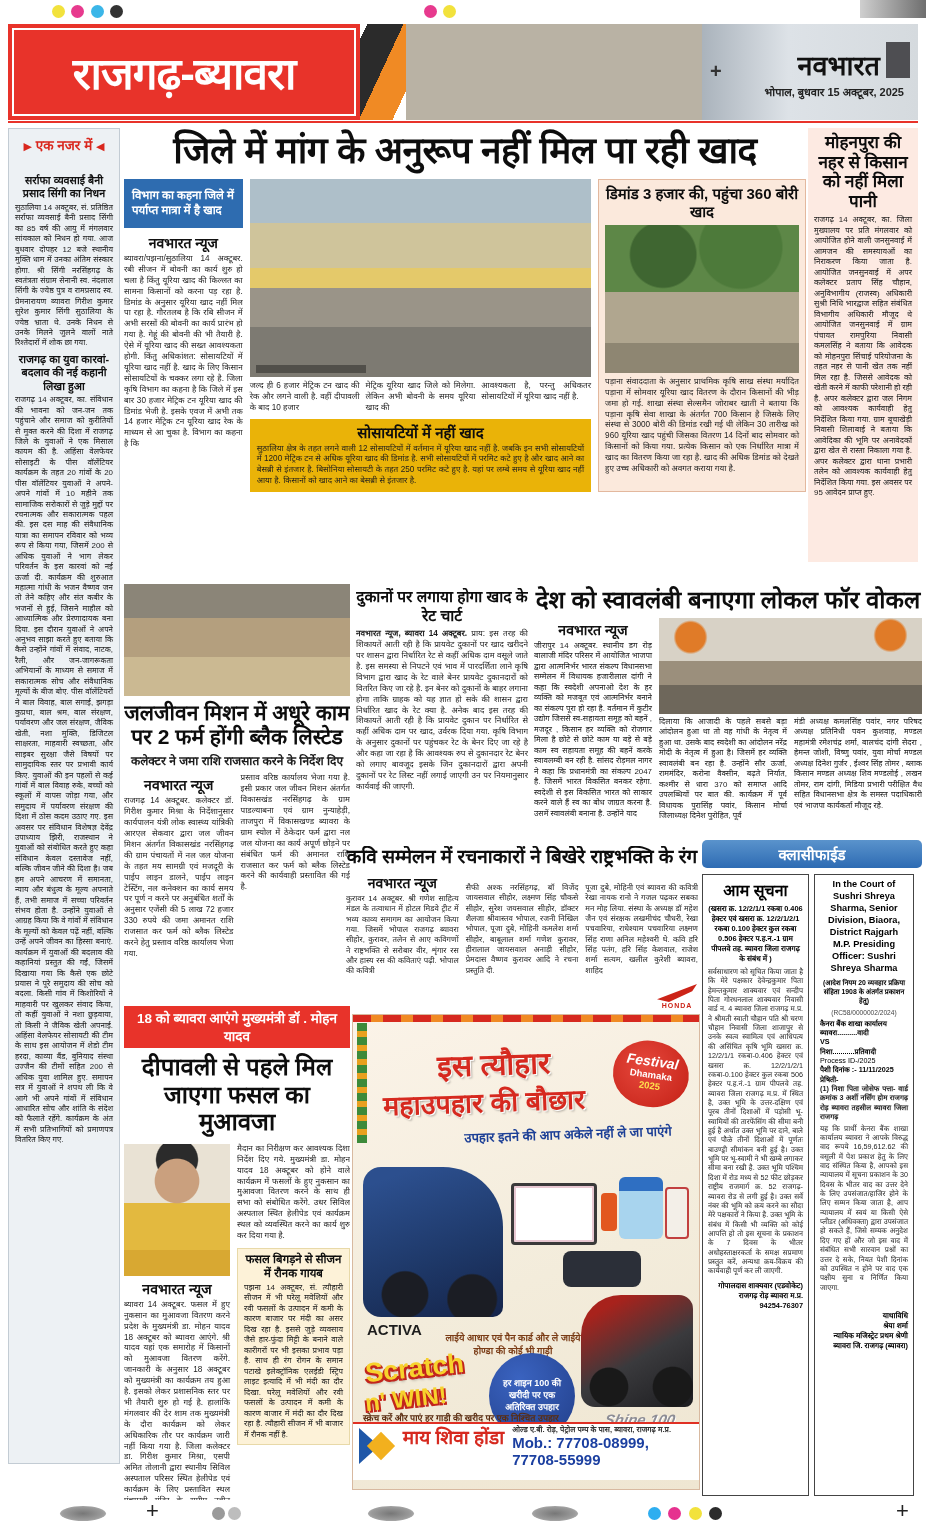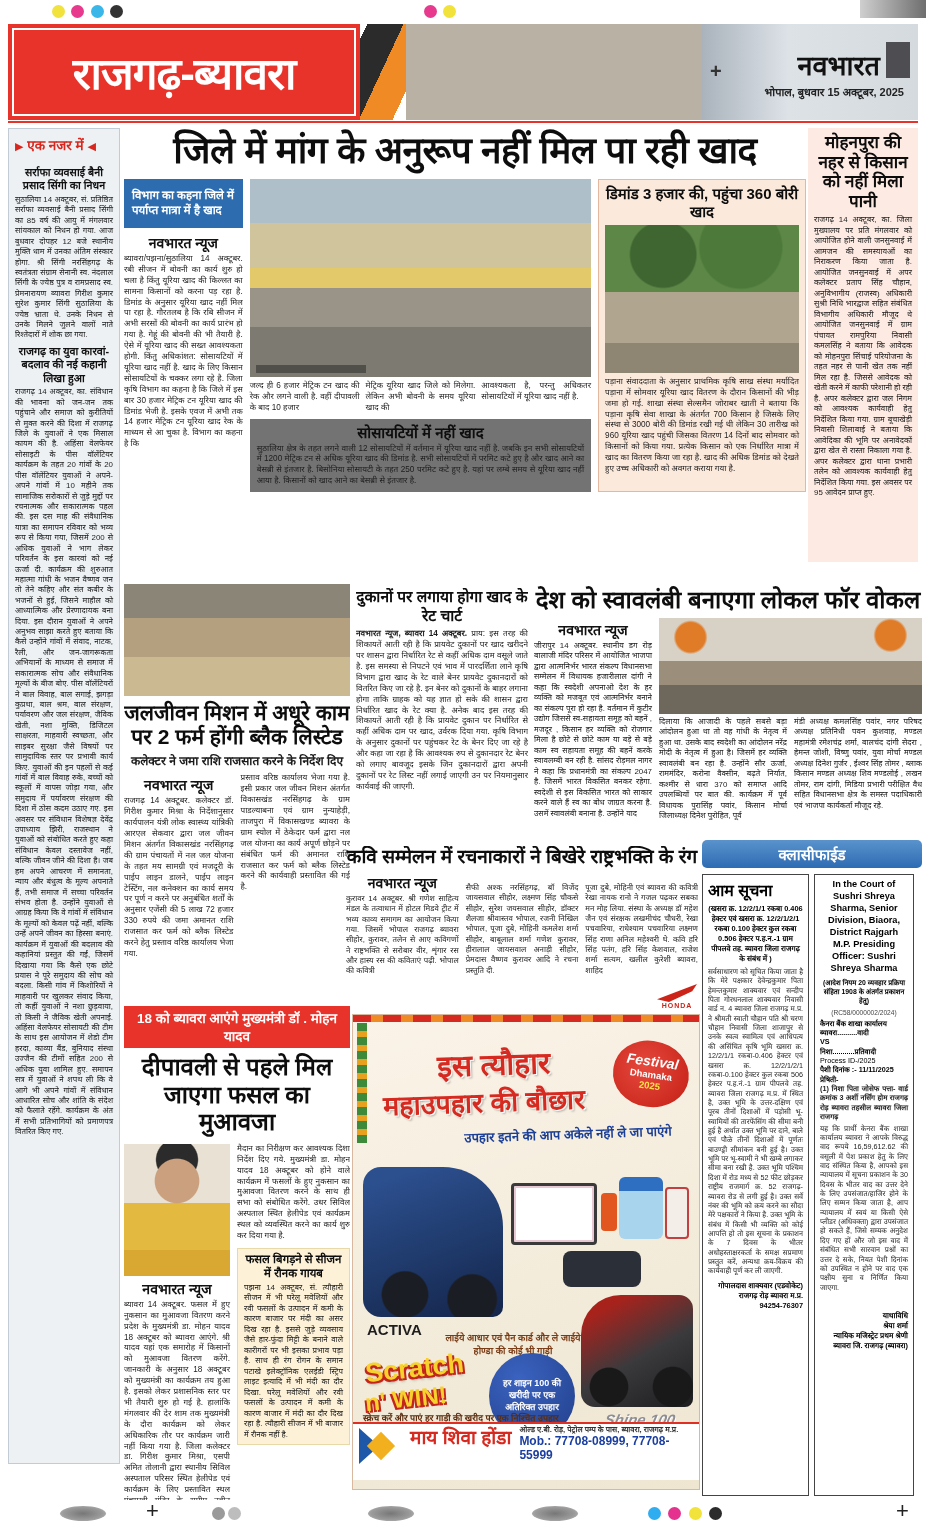--- a/index.html
+++ b/index.html
@@ -19,47 +19,47 @@
   .ph-temple { width:78px; background:linear-gradient(180deg,#9fb6cc 0 30%,#e8e2d6 30% 75%,#c97f4a 75%); }
   .ph-fort { width:218px; background:linear-gradient(180deg,#b9c7d4 0 35%,#8d9aa5 35% 55%,#5d7a4e 55%); }
   .mast-panel { flex:1; background:linear-gradient(90deg,#aab3bc,#dde2e7 40%,#d5dade); position:relative; }
   .paper-name { position:absolute; right:38px; top:22px; font-size:27px; font-weight:900; color:#111; }
   .paper-block { position:absolute; right:8px; top:18px; width:24px; height:36px; background:#4e4e52; }
   .date-line { position:absolute; right:14px; top:60px; font-size:11px; font-weight:bold; color:#222; }
   .mast-plus { position:absolute; left:8px; top:36px; font-size:20px; color:#333; font-weight:bold; }
 
   
   .rail { background:#edf1f4; border:1px solid #c3ccd4; padding:5px 6px; }
-  .rail-head { color:#d9271d; font-weight:900; font-size:13.5px; margin:2px 0 12px; }
+  .rail-head { color:#d9271d; font-weight:900; font-size:13.5px; text-align:center; margin:2px 0 20px; }
   .rail-head .arr { font-size:11px; }
   .brief-title { font-weight:900; font-size:10.8px; text-align:center; color:#111; margin:4px 0 2px; line-height:1.25; }
   .brief-body { font-size:7.9px; line-height:1.32; }
 
   
   .hl-xl { font-size:37px; font-weight:900; color:#0d0d0d; text-align:center; line-height:1.05; letter-spacing:-0.5px; }
   .sub-hl { font-size:15.5px; font-weight:700; color:#1a1a1a; text-align:center; }
   .hl-lg { font-size:21px; font-weight:900; color:#0d0d0d; text-align:center; line-height:1.15; }
   .hl-md { font-size:15px; font-weight:900; color:#0d0d0d; text-align:center; line-height:1.2; }
   .byline { font-weight:900; font-size:14px; text-align:center; color:#111; margin:2px 0; }
   .bt { font-size:8.2px; line-height:1.33; }
   .bt7 { font-size:7.2px; line-height:1.3; }
 
   .bluebox { background:#2e6cb0; color:#fff; font-weight:800; font-size:11.5px; padding:9px 8px; line-height:1.35; }
-  .greenbox { background:#737373; padding:5px 7px; }
+  .greenbox { background:#eab308; padding:5px 7px; }
   .peachbox { background:#fbe9dc; border:1px solid #e3b89e; padding:5px 6px; }
   .pinkpanel { background:#fdeae2; padding:5px 6px; }
   .yellowbox { background:#fdf2d8; border:1px solid #e8d9a8; padding:4px 6px; }
 
   .photo { background:#b9b2a4; position:relative; }
 
   
   .cls-head { background:linear-gradient(180deg,#5a93cc,#2d6bb3); color:#fff; font-weight:900; font-size:15px; text-align:center;
               border-radius:5px; padding:4px 0; }
   .cls-box { border:1px solid #444; padding:4px 5px; background:#fff; }
-  .notice-title { font-size:16px; font-weight:900; text-align:left; }
+  .notice-title { font-size:16px; font-weight:900; text-align:center; }
   .notice-sub { font-size:7.4px; font-weight:800; text-align:center; line-height:1.35; margin:3px 0; }
   .court-h { font-size:9.2px; font-weight:900; text-align:center; line-height:1.3; }
   .sig { font-size:7.4px; font-weight:800; text-align:right; line-height:1.35; }
 
   .redstrip { background:#e8332a; color:#fff; font-weight:900; font-size:13.5px; text-align:center; padding:3px 2px; }
 
   
   .ad { border:1px solid #d8b9a0; background:linear-gradient(160deg,#fbf3e8 0%,#f3ecdb 55%,#efe6d2 100%); position:relative; }
   .ad-topbar { position:absolute; top:0; left:0; right:0; height:7px; background:repeating-linear-gradient(90deg,#d6291f 0 18px,#f08a24 18px 30px); }
   .ad-badge { position:absolute; width:76px; height:66px; background:radial-gradient(circle at 40% 40%,#e6483c,#c31f15);
@@ -80,21 +80,21 @@
   .bike { background:radial-gradient(circle at 25% 82%,#191919 0 15%,transparent 16%),radial-gradient(circle at 82% 82%,#191919 0 15%,transparent 16%),
           linear-gradient(150deg,#a8221c 15%,#3a3a3d 55%,#1d1d20); border-radius:40px 14px 8px 14px; }
   .shinemark { font-style:italic; font-weight:900; color:#8d8d95; text-shadow:1px 1px 0 #fff; font-size:15px; transform:skewX(-12deg); }
   .dealer { position:absolute; left:0; right:0; bottom:9px; height:58px; background:#fff; border-top:2px solid #e03024; display:flex; }
   .dealer-logo { width:44px; height:44px; margin-left:6px; position:relative; }
   .dl-b { position:absolute; left:0; top:4px; width:0; height:0; border-left:20px solid #1f57a8; border-top:18px solid transparent; border-bottom:18px solid transparent; }
   .dl-y { position:absolute; left:12px; top:12px; width:20px; height:20px; background:#f2b01e; transform:rotate(45deg); }
   .dealer-name { font-size:19px; font-weight:900; color:#d6291f; margin-left:8px; white-space:nowrap; }
   .dealer-right { margin-left:8px; }
   .dealer-addr { font-size:7.6px; font-weight:800; color:#333; }
-  .dealer-mob { font-size:12px; font-weight:900; color:#1b3fa0; }
+  .dealer-mob { font-size:15px; font-weight:900; color:#1b3fa0; }
 
   .wing { width:40px; height:18px; background:#cc2418; clip-path:polygon(0 85%,100% 0,88% 40%,30% 100%); }
   .wing-txt { font-size:7px; font-weight:900; color:#cc2418; letter-spacing:1px; text-align:center; }
 
   
   .regdot { width:13px; height:13px; border-radius:50%; display:inline-block; }
   .regellipse { width:46px; height:15px; border-radius:50%; background:radial-gradient(ellipse,#777 0%,#9b9b9b 60%,#c9c9c9); }
   .regplus { font-size:22px; color:#222; font-weight:400; line-height:14px; }
 </style>
 </head>

